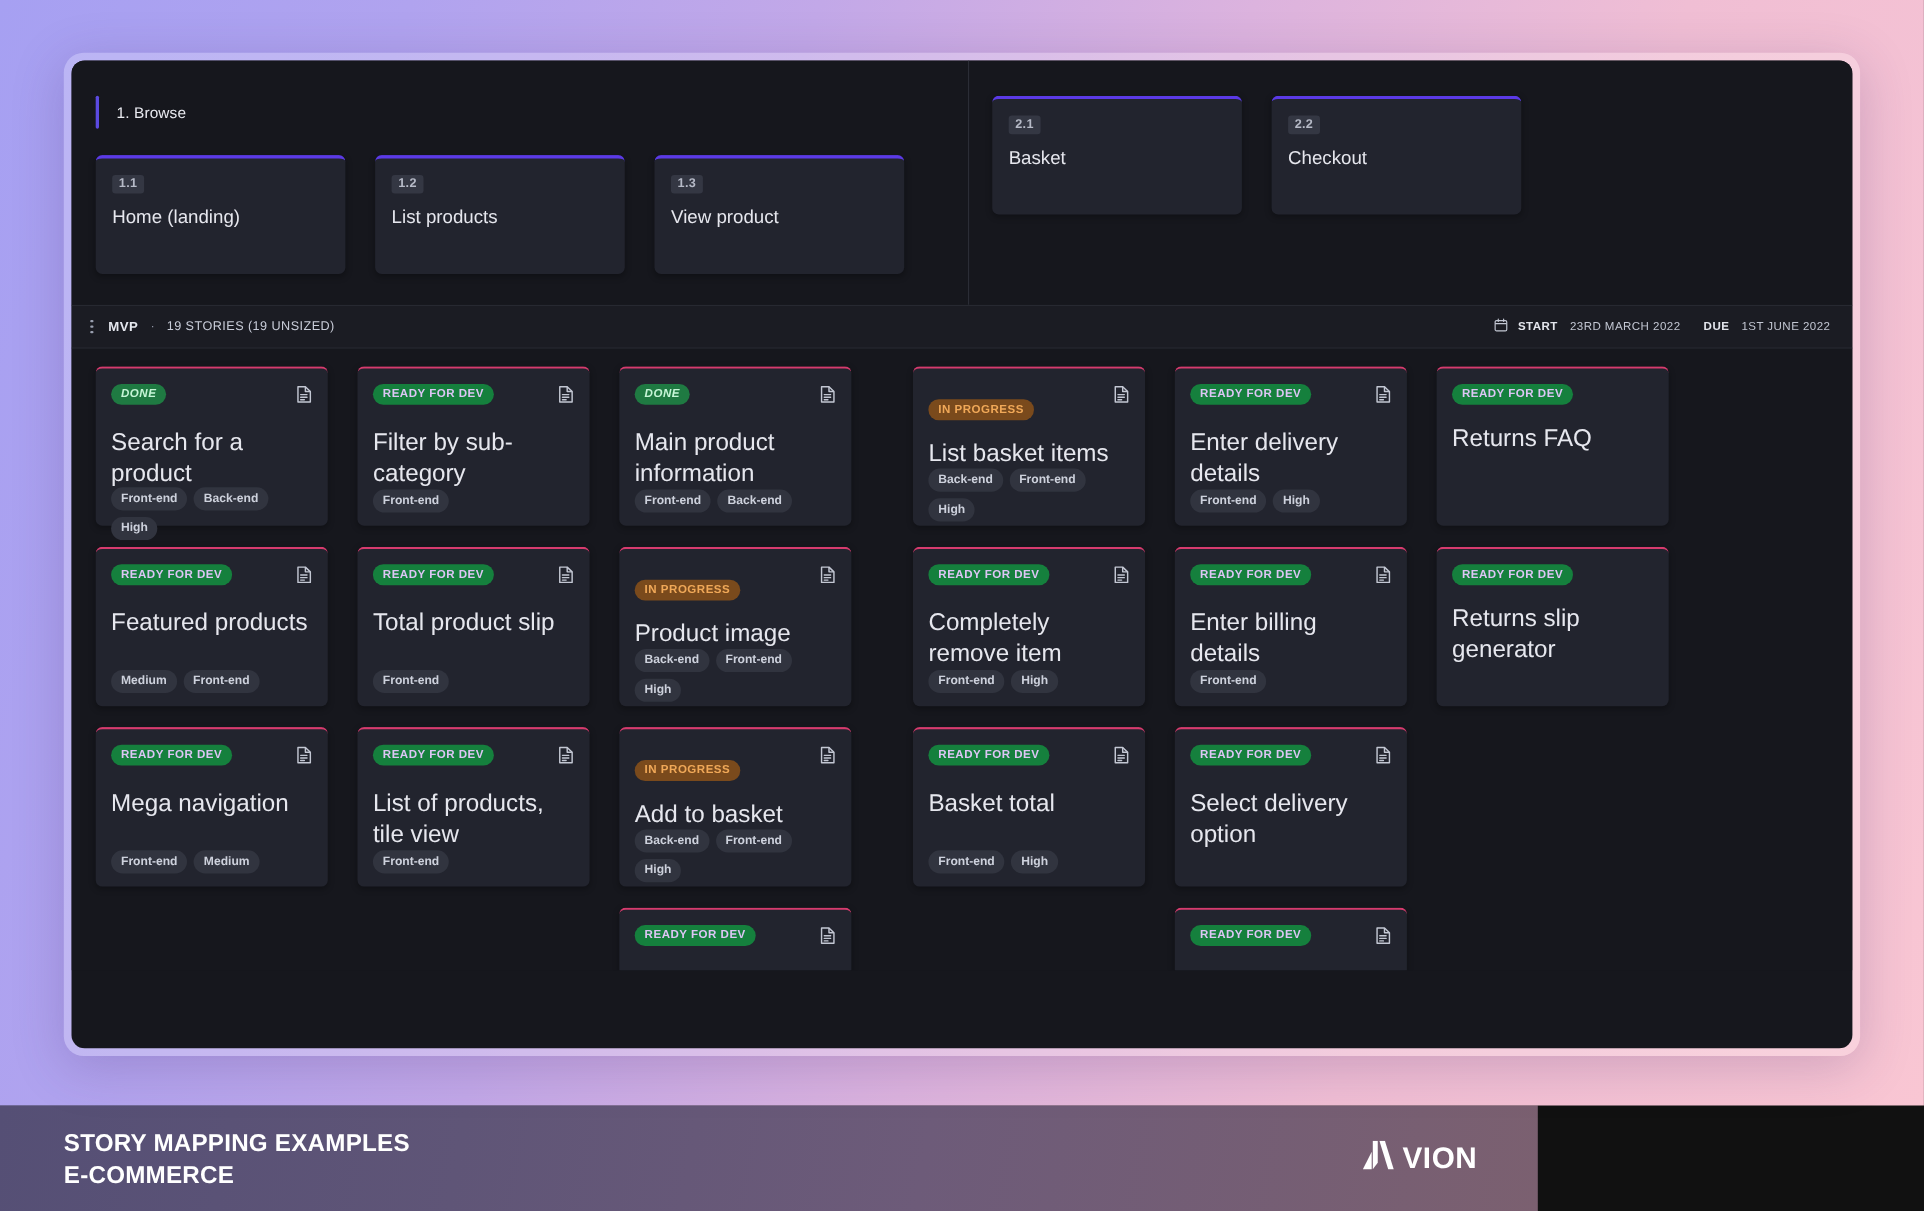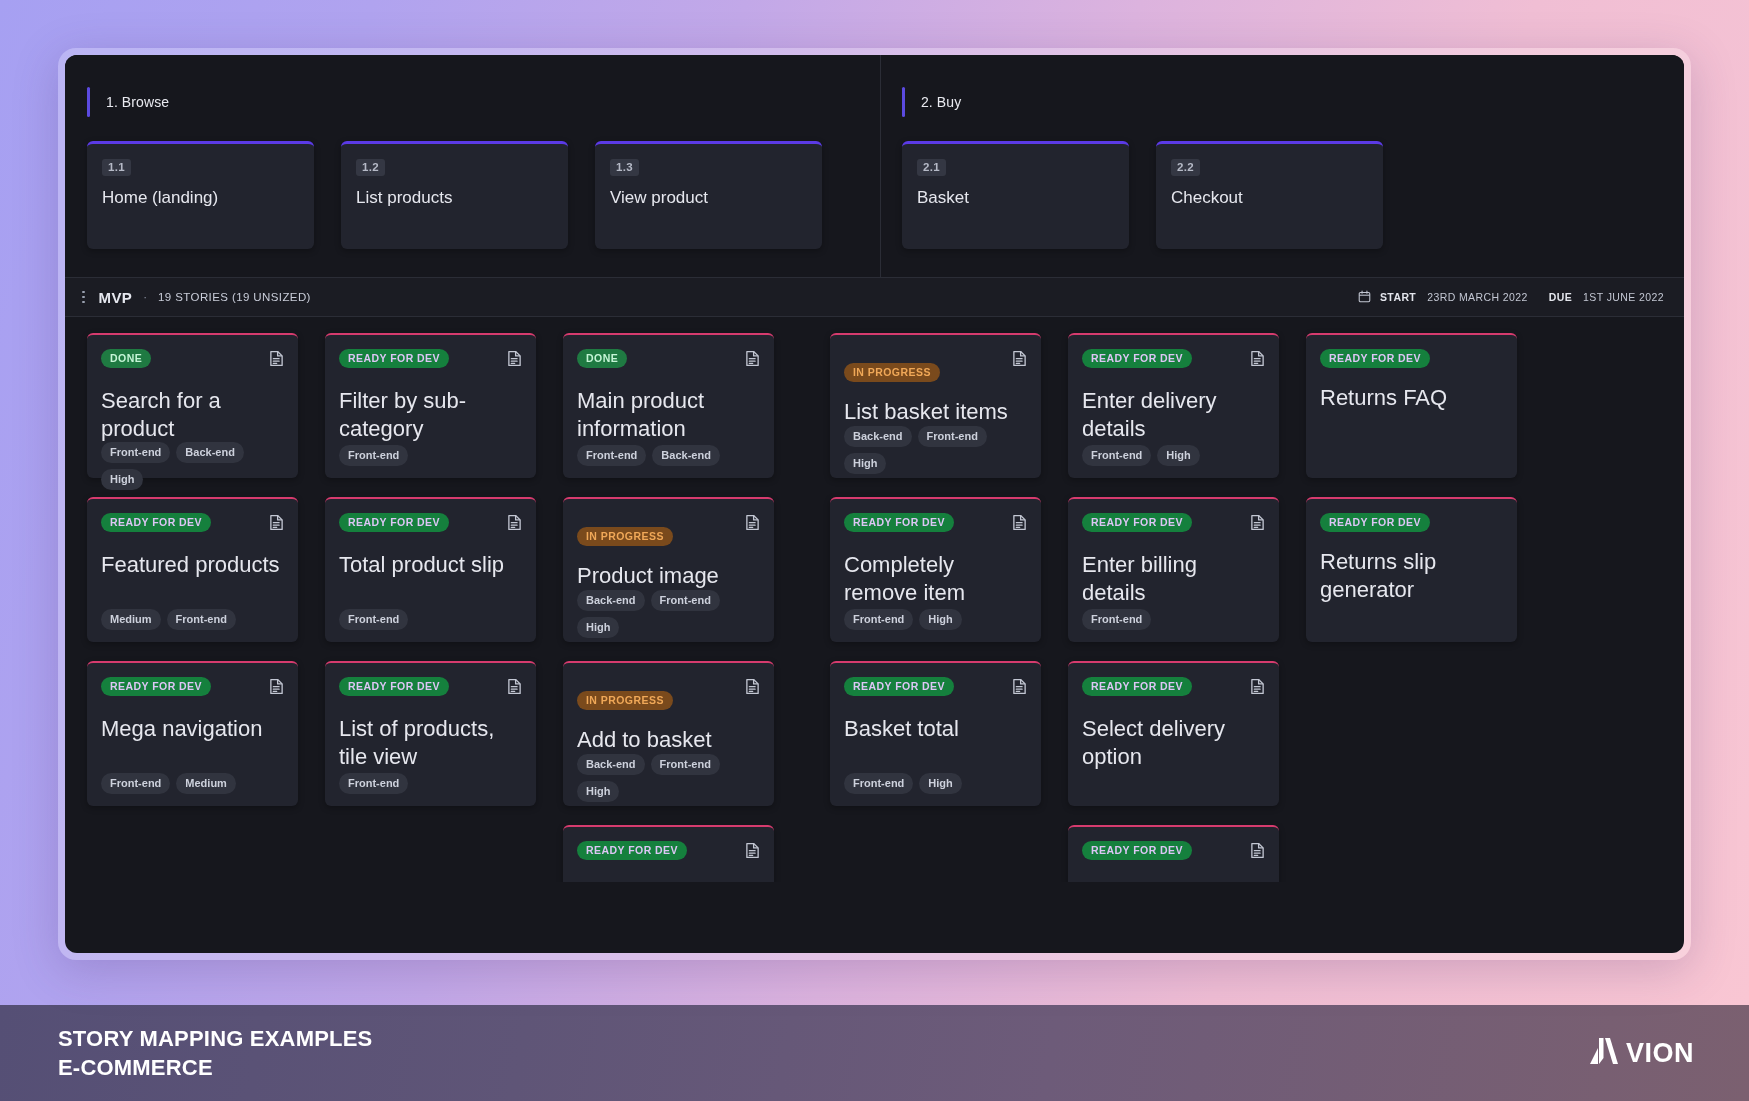--- a/index.html
+++ b/index.html
@@ -149,21 +149,21 @@
     padding: 2px 3px;
     cursor: pointer;
   }
   .kebab i {
     width: 2.5px; height: 2.5px;
     background: #9aa0b0;
     border-radius: 50%;
     display: block;
   }
   .release-name {
-    font-size: 15px;
+    font-size: 12px;
     font-weight: 700;
     color: #e6e8ef;
     letter-spacing: .4px;
   }
   .release-dot { color: #8e93a3; font-size: 11.5px; }
   .release-count {
     font-size: 11.5px;
     color: #c9cdd9;
     letter-spacing: .4px;
   }
@@ -218,21 +218,21 @@
     justify-content: space-between;
   }
   .status {
     font-size: 10.5px;
     font-weight: 700;
     letter-spacing: .45px;
     padding: 3px 9px 4px;
     border-radius: 11px;
     white-space: nowrap;
   }
-  .status.done         { background: #1f7a42; color: #c5f5d6; }
+  .status.done         { background: #1f7a42; color: #c5f5d6; font-style: italic; }
   .status.ready        { background: #15803d; color: #ddc6f5; }
   .status.inprogress   { background: #7a4a1c; color: #f0a858; margin-top: 14px; }
 
   .doc-icon { flex: none; margin-top: 1px; }
 
   .story-title {
     margin-top: 16px;
     font-size: 22px;
     line-height: 1.25;
     color: #e6e7ee;
@@ -249,21 +249,21 @@
     color: #cdd1dc;
     font-size: 11px;
     font-weight: 700;
     padding: 4px 9px 5px;
     border-radius: 11px;
     white-space: nowrap;
   }
 
   
   .footer {
-    width: 1749px;
+    width: 1398px;
     height: 96px;
     background: linear-gradient(100deg, #554f75 0%, #5f5577 30%, #6d5b79 60%, #7b6070 100%);
     display: flex;
     align-items: center;
     justify-content: space-between;
     padding: 0 55px 0 58px;
   }
   .footer-titles {
     color: #fff;
     font-weight: 700;
@@ -308,24 +308,20 @@
               <div class="step-name">List products</div>
             </div>
             <div class="step-card">
               <span class="step-num">1.3</span>
               <div class="step-name">View product</div>
             </div>
           </div>
         </div>
 
         <div class="activity buy">
-          <div class="activity-title-row">
-            <div class="activity-accent"></div>
-            <div class="activity-title">2. Buy</div>
-          </div>
           <div class="step-row">
             <div class="step-card">
               <span class="step-num">2.1</span>
               <div class="step-name">Basket</div>
             </div>
             <div class="step-card">
               <span class="step-num">2.2</span>
               <div class="step-name">Checkout</div>
             </div>
           </div>

